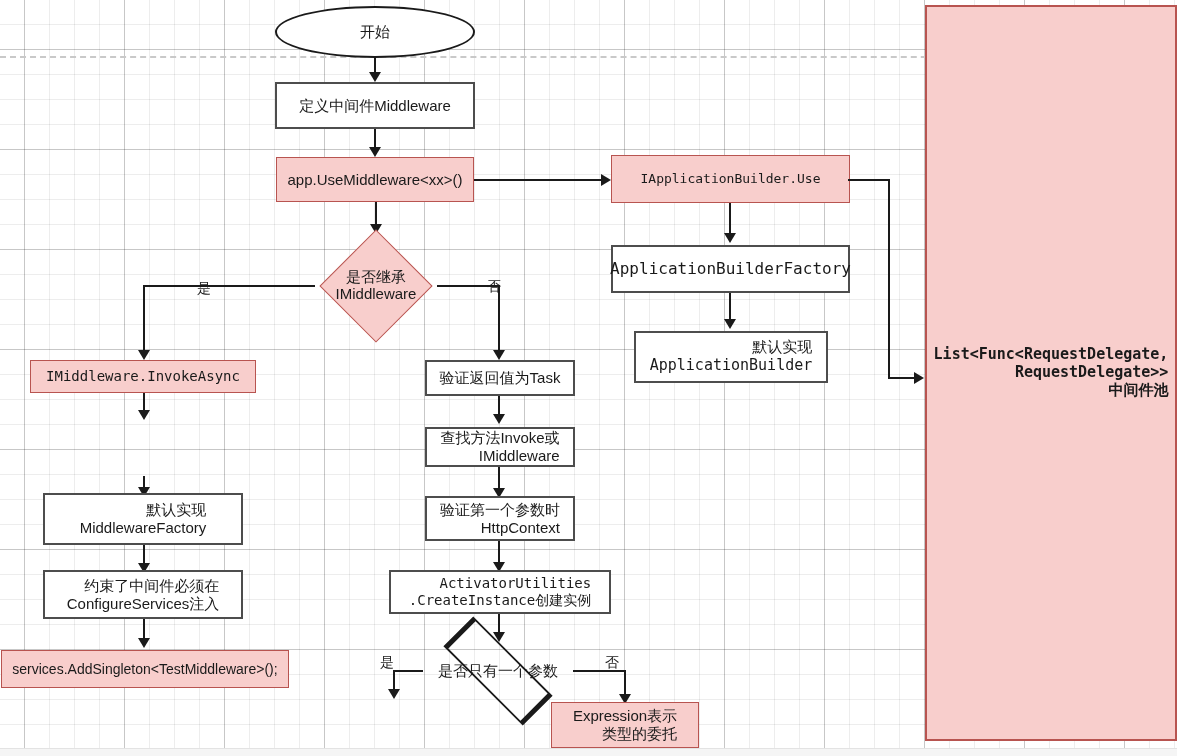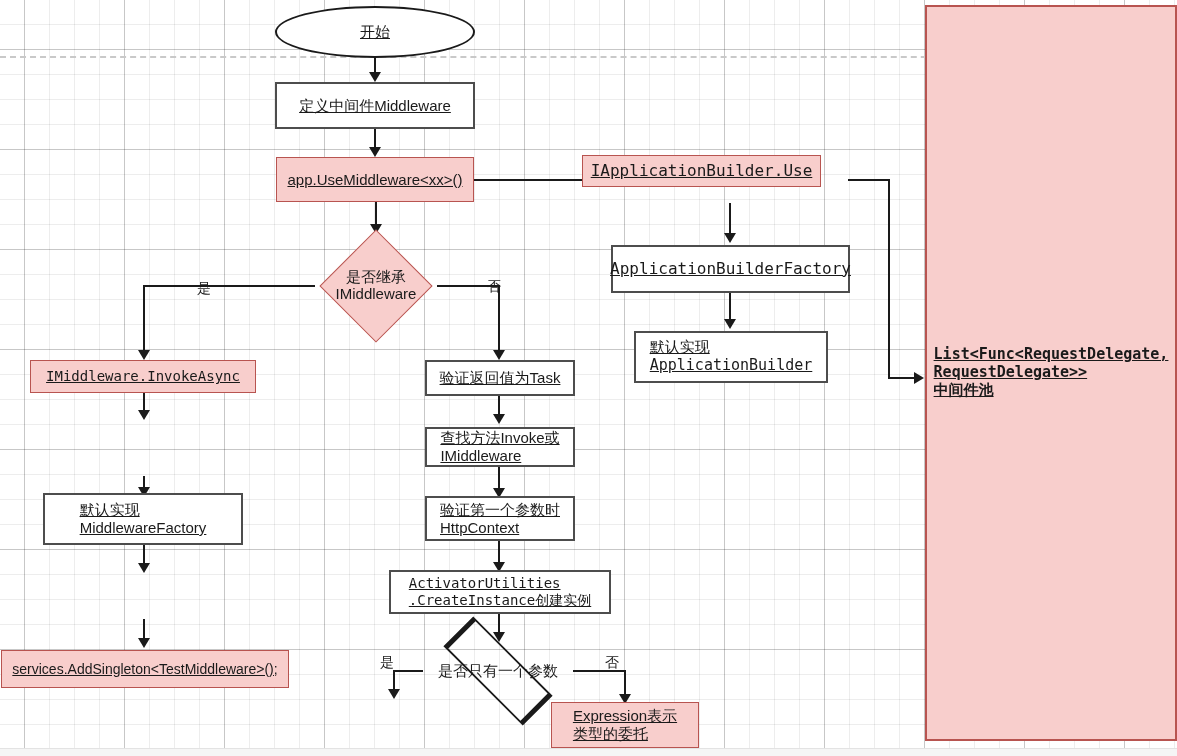--- a/index.html
+++ b/index.html
@@ -51,25 +51,24 @@
     border-top: 1px solid #e3e3e3;
   }
 
   
   .node {
     position: absolute;
     box-sizing: border-box;
     display: flex;
     align-items: center;
     justify-content: center;
-    text-align: left;
+    text-align: right;
     line-height: 1.18;
     color: #1a1a1a;
     white-space: pre-line;
-    text-decoration: underline;
   }
   .rect {
     background: #ffffff;
     border: 2px solid #4d4d4d;
     font-size: 15px;
   }
   .rect.pink {
     background: #f8cecc;
     border: 1px solid #b85450;
   }
@@ -207,20 +206,22 @@
 
   <div class="edge v" style="left:143px; top:476px; height:14px;"></div>
   <div class="arrow down" style="left:138px; top:487px;"></div>
 
   <div class="node rect" style="left:43px; top:493px; width:200px; height:52px;">默认实现
 MiddlewareFactory</div>
 
   <div class="edge v" style="left:143px; top:545px; height:20px;"></div>
   <div class="arrow down" style="left:138px; top:563px;"></div>
 
+  <div class="node rect" style="left:43px; top:570px; width:200px; height:49px;">约束了中间件必须在
+ConfigureServices注入</div>
 
   <div class="edge v" style="left:143px; top:619px; height:22px;"></div>
   <div class="arrow down" style="left:138px; top:638px;"></div>
 
   <div class="node rect pink" style="left:1px; top:650px; width:288px; height:38px; font-size:14px;">services.AddSingleton&lt;TestMiddleware&gt;();</div>
 
   <div class="node rect" style="left:425px; top:360px; width:150px; height:36px;">验证返回值为Task</div>
 
   <div class="edge v" style="left:498px; top:396px; height:20px;"></div>
   <div class="arrow down" style="left:493px; top:414px;"></div>
@@ -255,21 +256,21 @@
 
   <div class="edge h" style="left:573px; top:670px; width:53px;"></div>
   <div class="edge v" style="left:624px; top:670px; height:28px;"></div>
   <div class="arrow down" style="left:619px; top:694px;"></div>
   <div class="edge-label" style="left:605px; top:655px;">否</div>
 
 
   <div class="node rect pink" style="left:551px; top:702px; width:148px; height:46px;">Expression表示
 类型的委托</div>
 
-  <div class="node rect pink mono" style="left:582px; top:155px; width:239px; height:32px; font-size:16px;">IApplicationBuilder.Use</div>
+  <div class="node rect pink mono" style="left:611px; top:155px; width:239px; height:48px; font-size:13px;">IApplicationBuilder.Use</div>
 
   <div class="edge v" style="left:729px; top:203px; height:32px;"></div>
   <div class="arrow down" style="left:724px; top:233px;"></div>
 
   <div class="node rect mono" style="left:611px; top:245px; width:239px; height:48px; font-size:16px;">ApplicationBuilderFactory</div>
 
   <div class="edge v" style="left:729px; top:293px; height:28px;"></div>
   <div class="arrow down" style="left:724px; top:319px;"></div>
 
   <div class="node rect mono" style="left:634px; top:331px; width:194px; height:52px; font-size:15px;">默认实现

